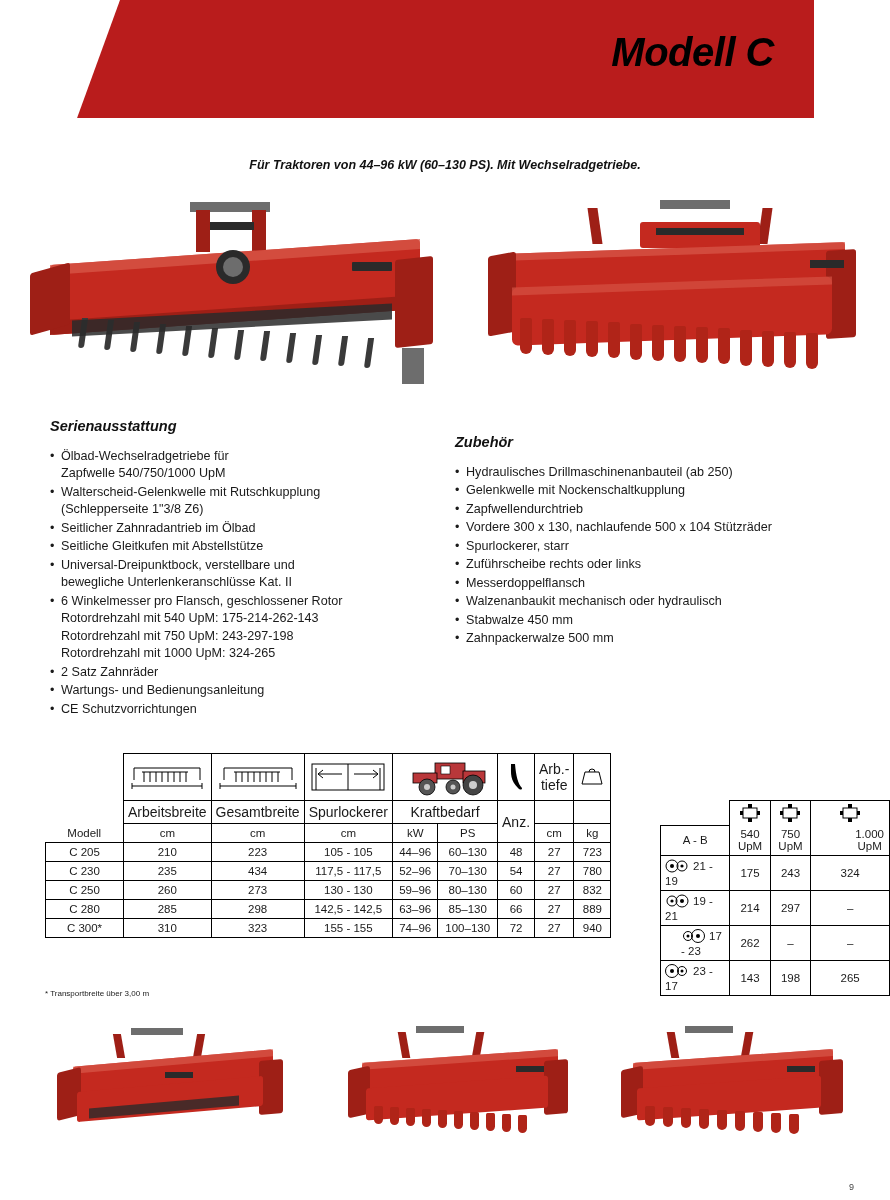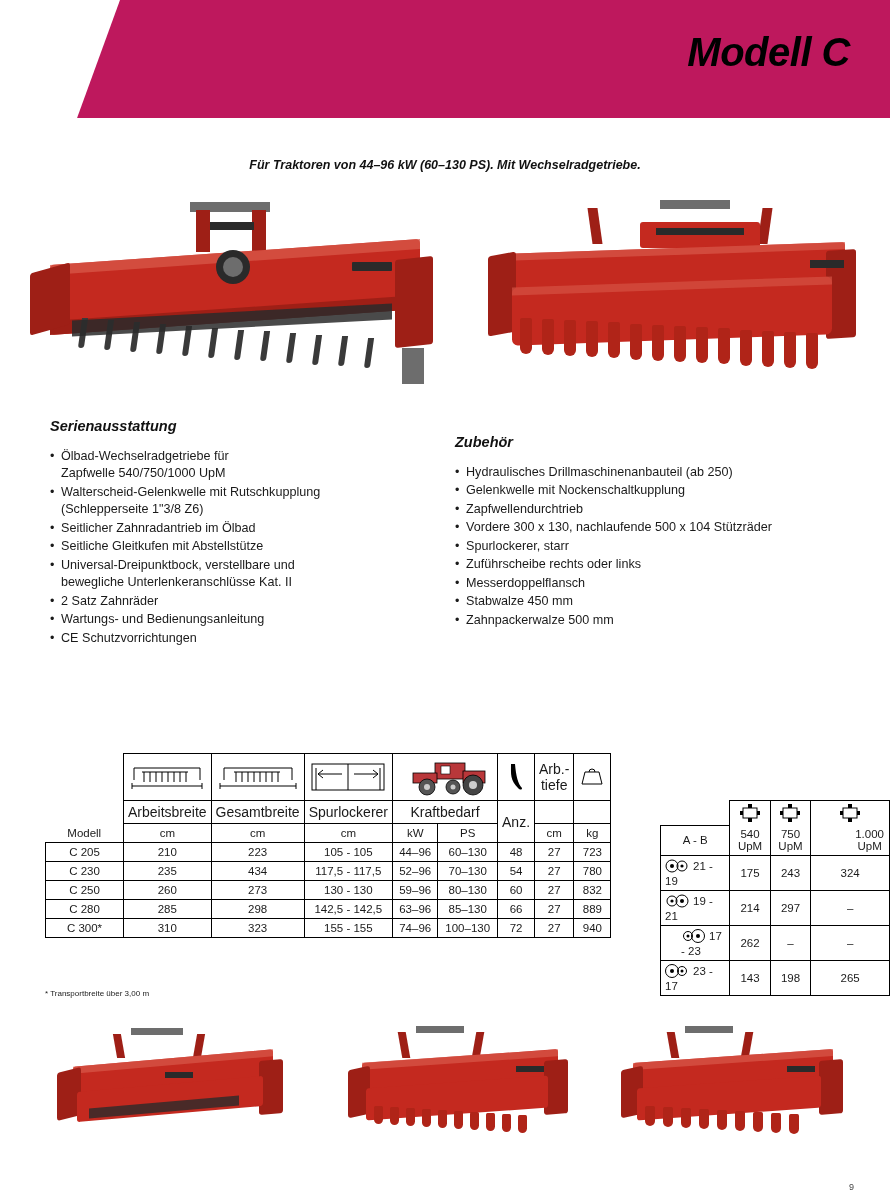--- a/index.html
+++ b/index.html
@@ -11,23 +11,23 @@
     font-family: "Liberation Sans", sans-serif;
     color: #1a1a1a;
     position: relative;
     overflow: hidden;
   }
 
   
   .header {
     position: absolute;
     top: 0; left: 0;
-    width: 890px;
+    width: 814px;
     height: 118px;
-    background: #be185d;
+    background: #b91c1c;
     overflow: hidden;
   }
   .header .white-wedge {
     position: absolute;
     top: 0; left: 0;
     width: 160px; height: 118px;
     background: #ffffff;
     transform: skewX(-20deg);
     transform-origin: top left;
     margin-left: -40px;
@@ -250,36 +250,41 @@
   <div class="col-heading">Serienausstattung</div>
   <ul>
     <li><span style="white-space:pre-line;">Ölbad-Wechselradgetriebe für
 Zapfwelle 540/750/1000 UpM</span></li>
     <li><span style="white-space:pre-line;">Walterscheid-Gelenkwelle mit Rutschkupplung
 (Schlepperseite 1"3/8 Z6)</span></li>
     <li><span style="white-space:pre-line;">Seitlicher Zahnradantrieb im Ölbad</span></li>
     <li><span style="white-space:pre-line;">Seitliche Gleitkufen mit Abstellstütze</span></li>
     <li><span style="white-space:pre-line;">Universal-Dreipunktbock, verstellbare und
 bewegliche Unterlenkeranschlüsse Kat. II</span></li>
+    <li><span style="white-space:pre-line;">6 Winkelmesser pro Flansch, geschlossener Rotor
+Rotordrehzahl mit 540 UpM:   175-214-262-143
+Rotordrehzahl mit 750 UpM:   243-297-198
+Rotordrehzahl mit 1000 UpM: 324-265</span></li>
     <li><span style="white-space:pre-line;">2 Satz Zahnräder</span></li>
     <li><span style="white-space:pre-line;">Wartungs- und Bedienungsanleitung</span></li>
     <li><span style="white-space:pre-line;">CE Schutzvorrichtungen</span></li>
   </ul>
 </div>
 
 <div class="col" style="left:455px; top:434px; width:420px;">
   <div class="col-heading">Zubehör</div>
   <ul>
     <li><span>Hydraulisches Drillmaschinenanbauteil (ab 250)</span></li>
     <li><span>Gelenkwelle mit Nockenschaltkupplung</span></li>
     <li><span>Zapfwellendurchtrieb</span></li>
     <li><span>Vordere 300 x 130, nachlaufende 500 x 104 Stützräder</span></li>
     <li><span>Spurlockerer, starr</span></li>
     <li><span>Zuführscheibe rechts oder links</span></li>
     <li><span>Messerdoppelflansch</span></li>
+    <li><span>Walzenanbaukit mechanisch oder hydraulisch</span></li>
     <li><span>Stabwalze 450 mm</span></li>
     <li><span>Zahnpackerwalze 500 mm</span></li>
   </ul>
 </div>
 
 <div class="table-wrap">
   <table class="spec">
 
     <tbody>
         <tr>

